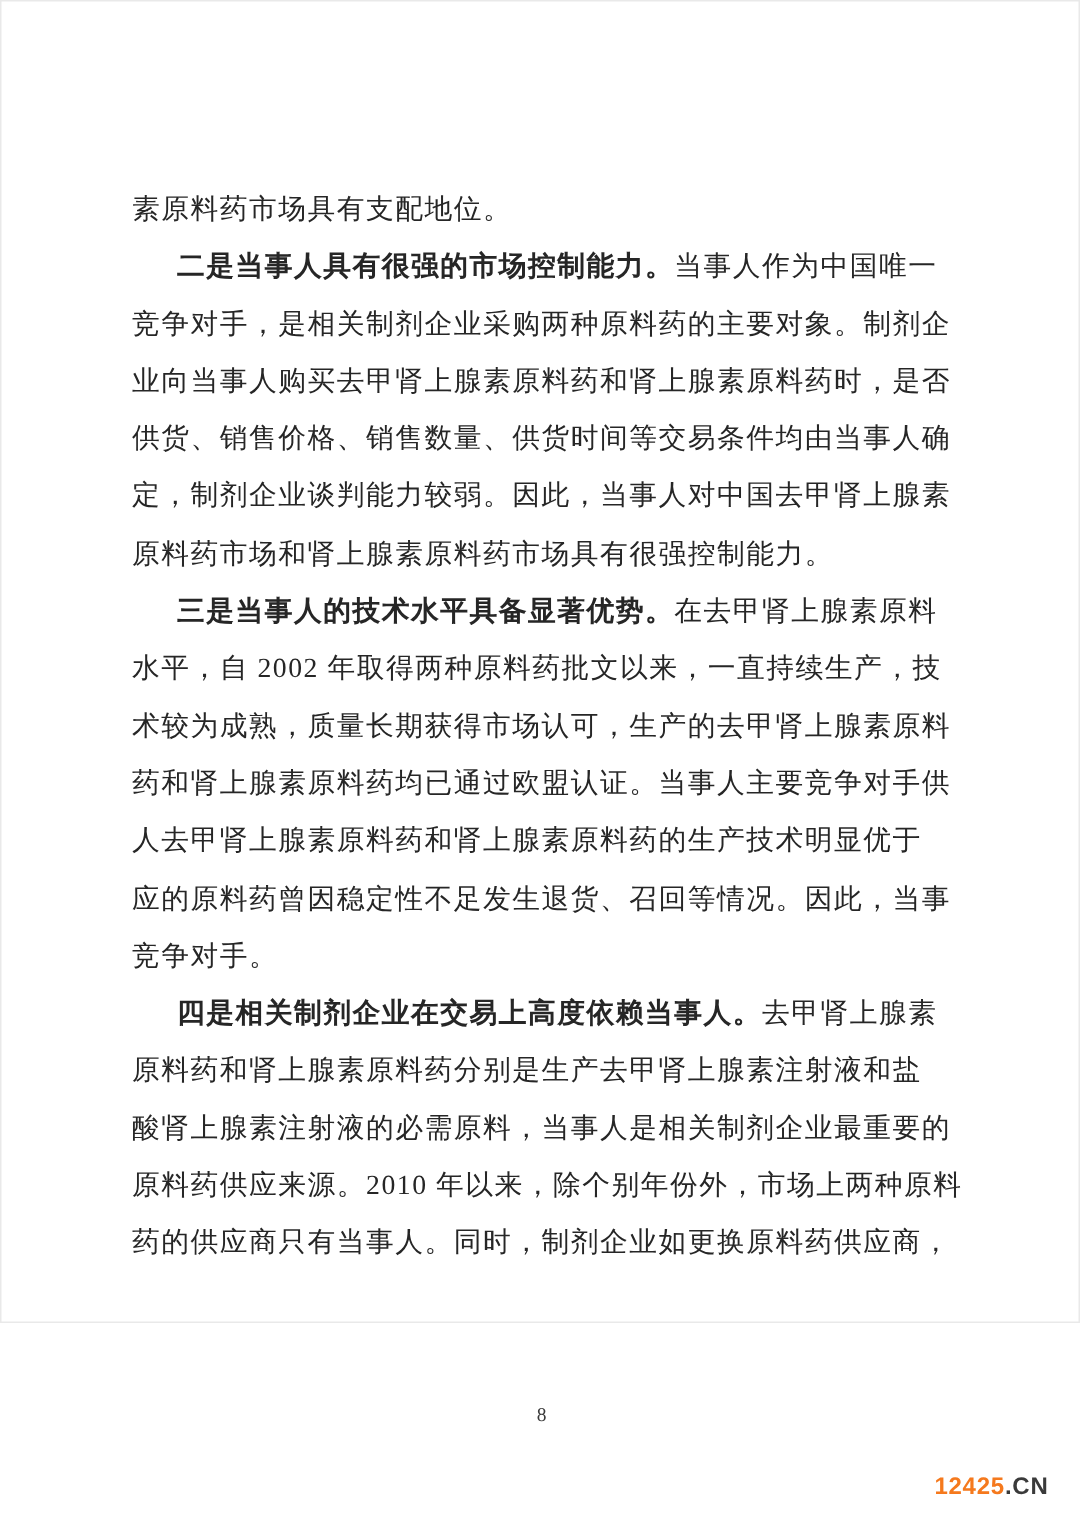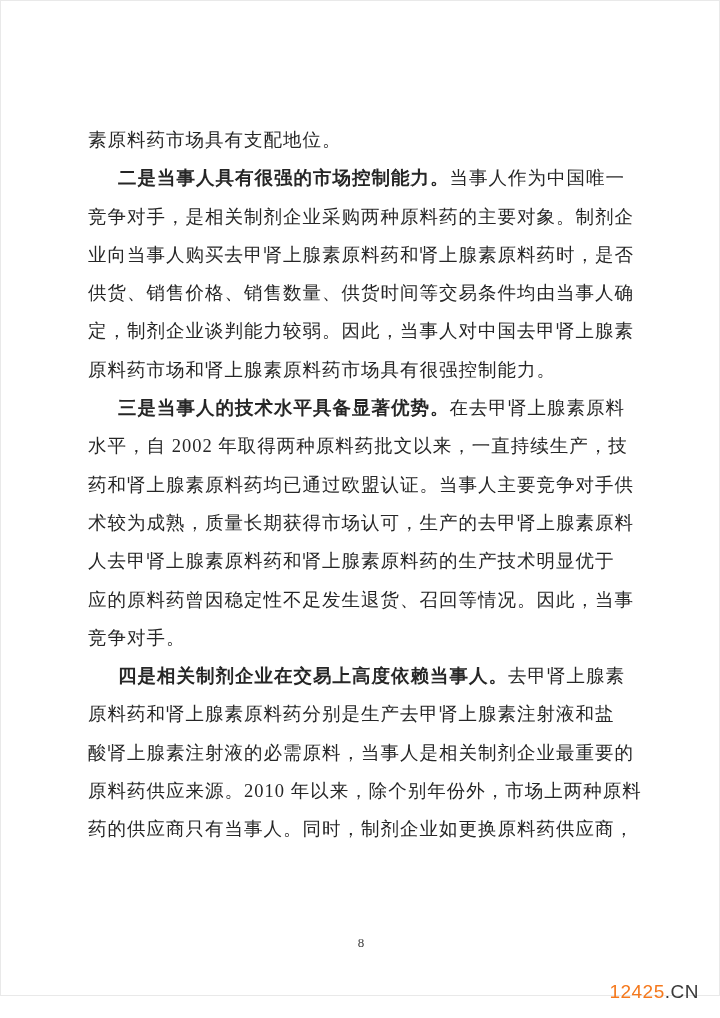--- a/index.html
+++ b/index.html
@@ -8,21 +8,21 @@
     height: 1018px;
     background: #ffffff;
     position: relative;
     overflow: hidden;
     font-family: "Liberation Serif", "DejaVu Serif", serif;
   }
   .page {
     position: absolute;
     left: 0; top: 0;
     width: 720px;
-    height: 996px;
+    height: 882px;
     box-sizing: border-box;
     background: #ffffff;
     border: 1px solid #e9e9e9;
   }
   .textblock {
     position: absolute;
     left: 87px;
     top: 120px;
     width: 550px;
     color: #262626;
@@ -44,22 +44,22 @@
     text-align: center;
     font-size: 13px;
     color: #3a3a3a;
     font-family: "Liberation Serif", "DejaVu Serif", serif;
   }
   .watermark {
     position: absolute;
     right: 20px;
     top: 980px;
     font-family: "Liberation Sans", "DejaVu Sans", sans-serif;
-    font-weight: normal;
-    font-size: 19px;
+    font-weight: bold;
+    font-size: 16px;
     line-height: 22px;
     letter-spacing: 0.5px;
     text-align: center;
   }
   .wm-number { color: #f5791d; }
   .wm-domain { color: #3a3a3a; }
 </style>
 </head>
 <body>
 
@@ -68,22 +68,22 @@
   <div class="textblock">
     <div class="line">素原料药市场具有支配地位。</div>
     <div class="line indent"><span class="lead">二是当事人具有很强的市场控制能力。</span><span>当事人作为中国唯一</span></div>
     <div class="line">竞争对手，是相关制剂企业采购两种原料药的主要对象。制剂企</div>
     <div class="line">业向当事人购买去甲肾上腺素原料药和肾上腺素原料药时，是否</div>
     <div class="line">供货、销售价格、销售数量、供货时间等交易条件均由当事人确</div>
     <div class="line">定，制剂企业谈判能力较弱。因此，当事人对中国去甲肾上腺素</div>
     <div class="line">原料药市场和肾上腺素原料药市场具有很强控制能力。</div>
     <div class="line indent"><span class="lead">三是当事人的技术水平具备显著优势。</span><span>在去甲肾上腺素原料</span></div>
     <div class="line">水平，自 2002 年取得两种原料药批文以来，一直持续生产，技</div>
+    <div class="line">术较为成熟，质量长期获得市场认可，生产的去甲肾上腺素原料</div>
     <div class="line">药和肾上腺素原料药均已通过欧盟认证。当事人主要竞争对手供</div>
-    <div class="line">术较为成熟，质量长期获得市场认可，生产的去甲肾上腺素原料</div>
     <div class="line">人去甲肾上腺素原料药和肾上腺素原料药的生产技术明显优于</div>
     <div class="line">应的原料药曾因稳定性不足发生退货、召回等情况。因此，当事</div>
     <div class="line">竞争对手。</div>
     <div class="line indent"><span class="lead">四是相关制剂企业在交易上高度依赖当事人。</span><span>去甲肾上腺素</span></div>
     <div class="line">原料药和肾上腺素原料药分别是生产去甲肾上腺素注射液和盐</div>
     <div class="line">酸肾上腺素注射液的必需原料，当事人是相关制剂企业最重要的</div>
     <div class="line">原料药供应来源。2010 年以来，除个别年份外，市场上两种原料</div>
     <div class="line">药的供应商只有当事人。同时，制剂企业如更换原料药供应商，</div>
   </div>
 

